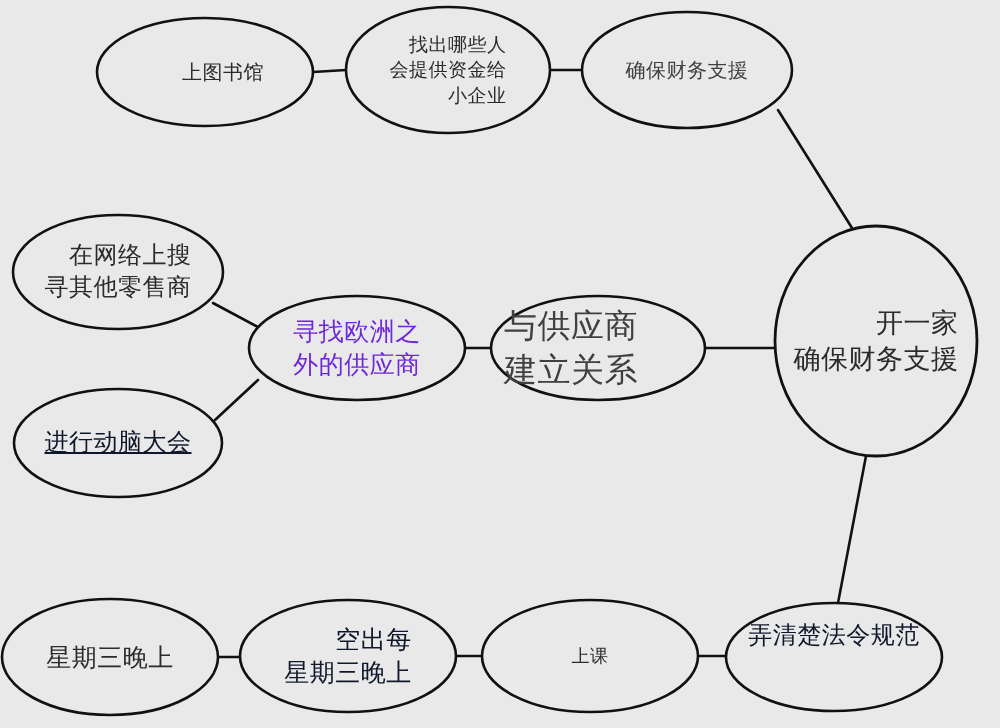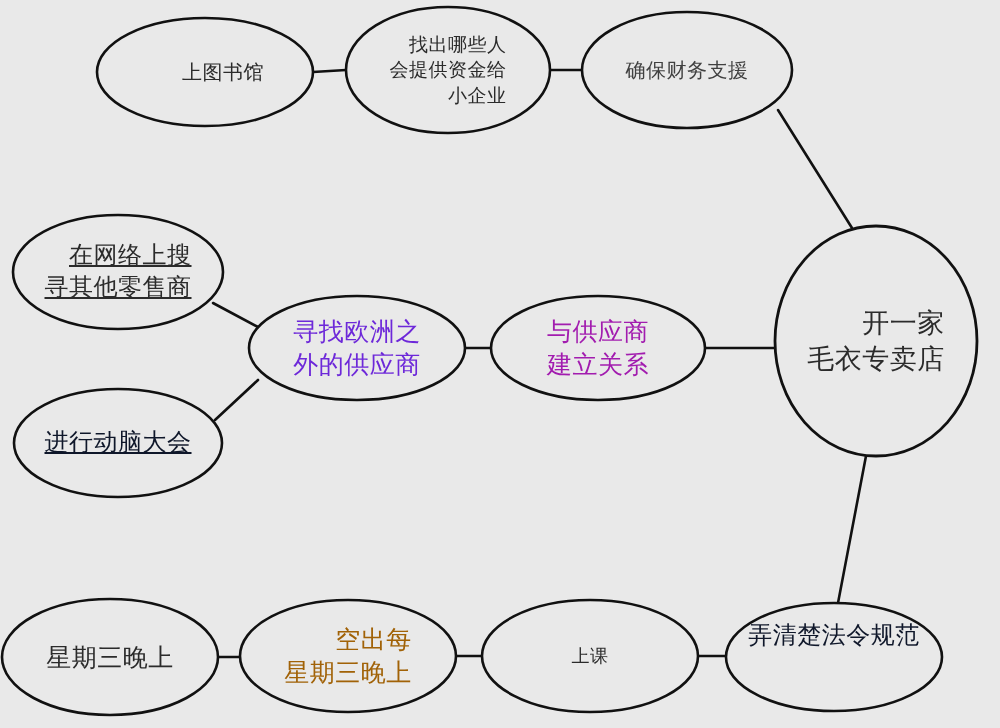--- a/index.html
+++ b/index.html
@@ -74,32 +74,32 @@
         <ellipse cx="357" cy="348" rx="108" ry="52" fill="#e9e9e9" stroke="#111111" stroke-width="2.6" class="ellipse-shape"></ellipse>
         <ellipse cx="598" cy="348" rx="107" ry="52" fill="#e9e9e9" stroke="#111111" stroke-width="2.6" class="ellipse-shape"></ellipse>
         <ellipse cx="110" cy="657" rx="108" ry="58" fill="#e9e9e9" stroke="#111111" stroke-width="2.6" class="ellipse-shape"></ellipse>
         <ellipse cx="348" cy="656" rx="108" ry="56" fill="#e9e9e9" stroke="#111111" stroke-width="2.6" class="ellipse-shape"></ellipse>
         <ellipse cx="590" cy="656" rx="108" ry="56" fill="#e9e9e9" stroke="#111111" stroke-width="2.6" class="ellipse-shape"></ellipse>
         <ellipse cx="834" cy="657" rx="108" ry="54" fill="#e9e9e9" stroke="#111111" stroke-width="2.6" class="ellipse-shape"></ellipse>
       </g>
   </svg>
   <div id="labels-layer">
       <div class="node-label" style="left: 775px; top: 226px; width: 202px; height: 230px; font-size: 27px; color: rgb(43, 43, 43);">开一家
-毛衣专卖店</div>
+确保财务支援</div>
       <div class="node-label" style="left: 115px; top: 18px; width: 216px; height: 108px; font-size: 20px; color: rgb(43, 43, 43);">上图书馆</div>
       <div class="node-label" style="left: 346px; top: 7px; width: 204px; height: 126px; font-size: 19px; color: rgb(43, 43, 43);">找出哪些人
 会提供资金给
 小企业</div>
       <div class="node-label" style="left: 582px; top: 12px; width: 210px; height: 116px; font-size: 20px; color: #404040;">确保财务支援</div>
-      <div class="node-label" style="left: 13px; top: 215px; width: 210px; height: 114px; font-size: 24px; color: rgb(43, 43, 43); text-decoration: underline;">在网络上搜
+      <div class="node-label" style="left: 13px; top: 215px; width: 210px; height: 114px; font-size: 24px; color: rgb(43, 43, 43);">在网络上搜
 寻其他零售商</div>
       <div class="node-label" style="left: 14px; top: 389px; width: 208px; height: 108px; font-size: 24px; color: #0f172a; text-decoration: underline;">进行动脑大会</div>
       <div class="node-label" style="left: 249px; top: 296px; width: 216px; height: 104px; font-size: 25px; color: #6d28d9;">寻找欧洲之
 外的供应商</div>
-      <div class="node-label" style="left: 491px; top: 296px; width: 214px; height: 104px; font-size: 25px; color: #a21caf;">与供应商
+      <div class="node-label" style="left: 464px; top: 296px; width: 214px; height: 104px; font-size: 33px; color: #404040;">与供应商
 建立关系</div>
       <div class="node-label" style="left: 2px; top: 599px; width: 216px; height: 116px; font-size: 25px; color: rgb(43, 43, 43);">星期三晚上</div>
-      <div class="node-label" style="left: 240px; top: 600px; width: 216px; height: 112px; font-size: 25px; color: #a16207;">空出每
+      <div class="node-label" style="left: 240px; top: 600px; width: 216px; height: 112px; font-size: 25px; color: #0f172a;">空出每
 星期三晚上</div>
       <div class="node-label" style="left: 482px; top: 600px; width: 216px; height: 112px; font-size: 18px; color: rgb(43, 43, 43);">上课</div>
       <div class="node-label" style="left: 726px; top: 582px; width: 216px; height: 108px; font-size: 24px; color: #0f172a;">弄清楚法令规范</div>
     </div>
 </div>
 
 </body></html>

